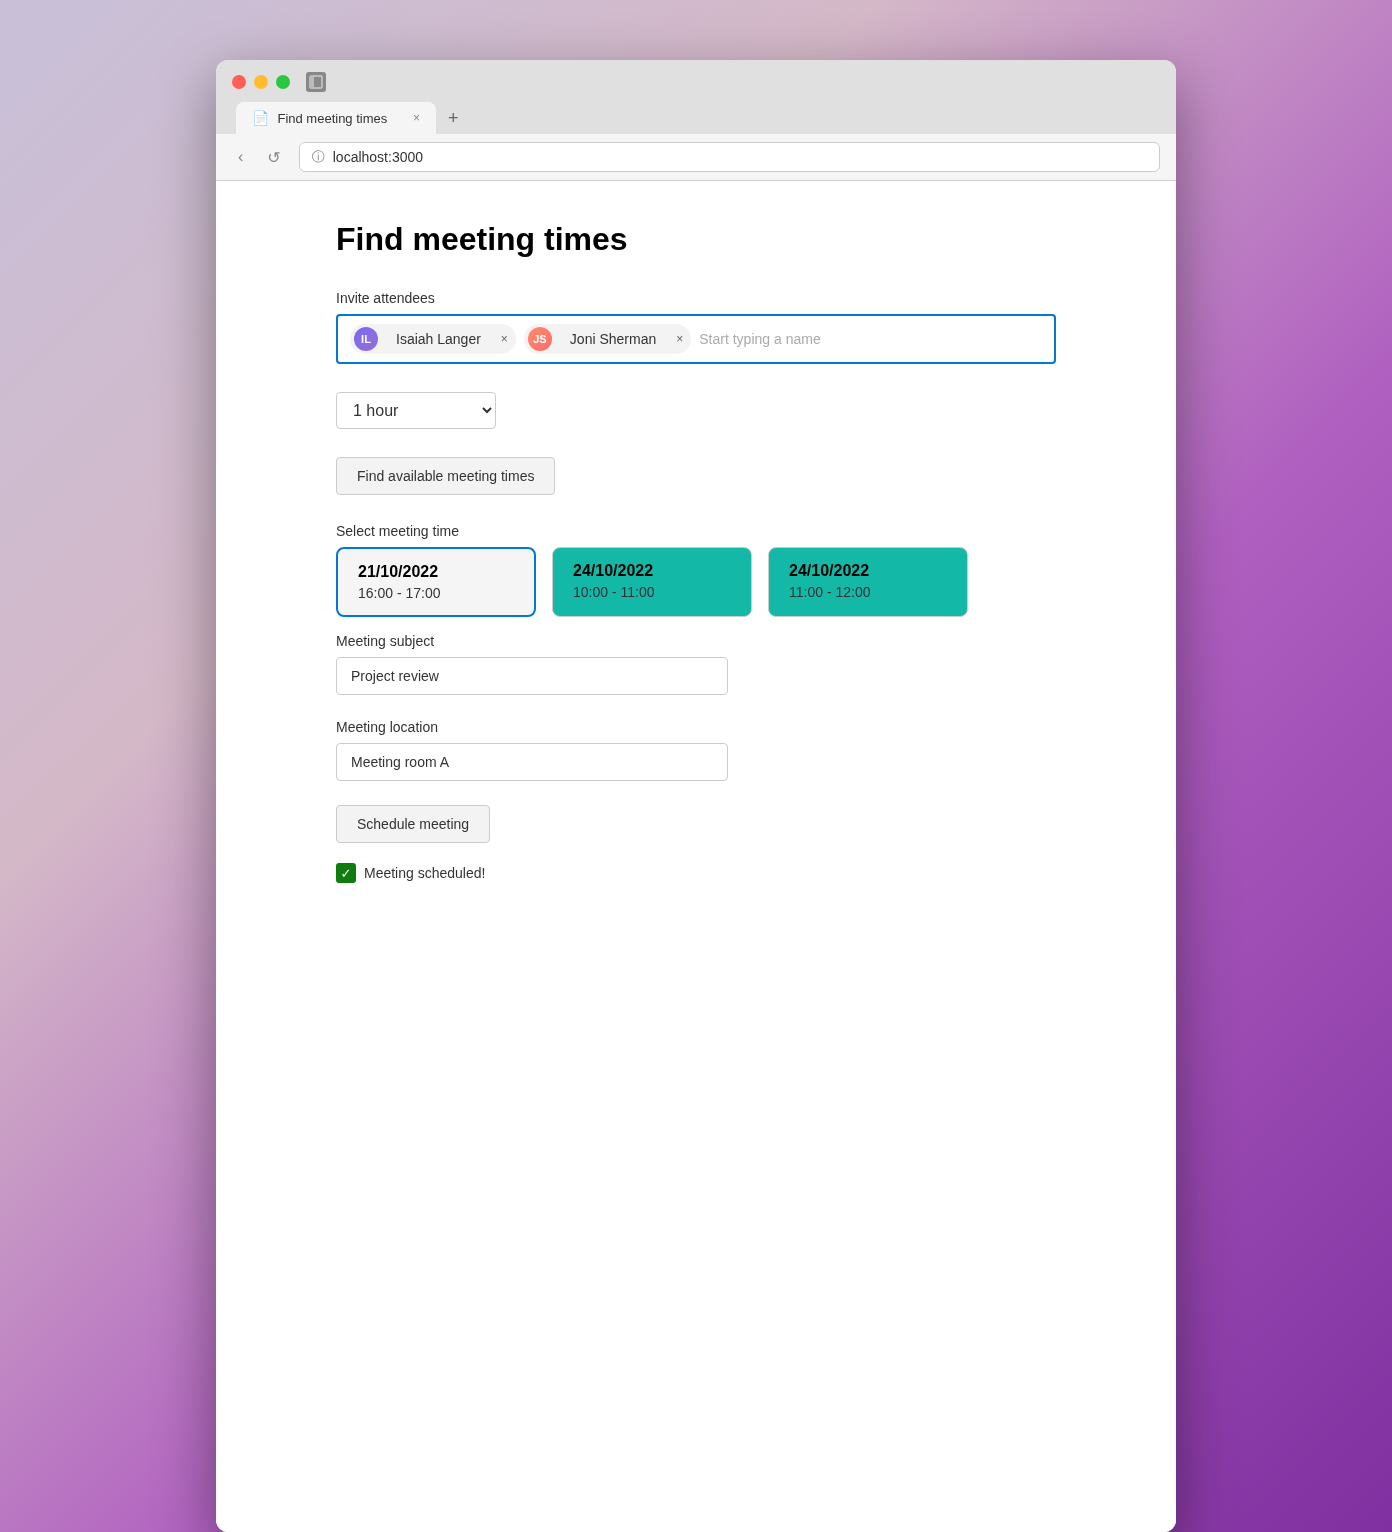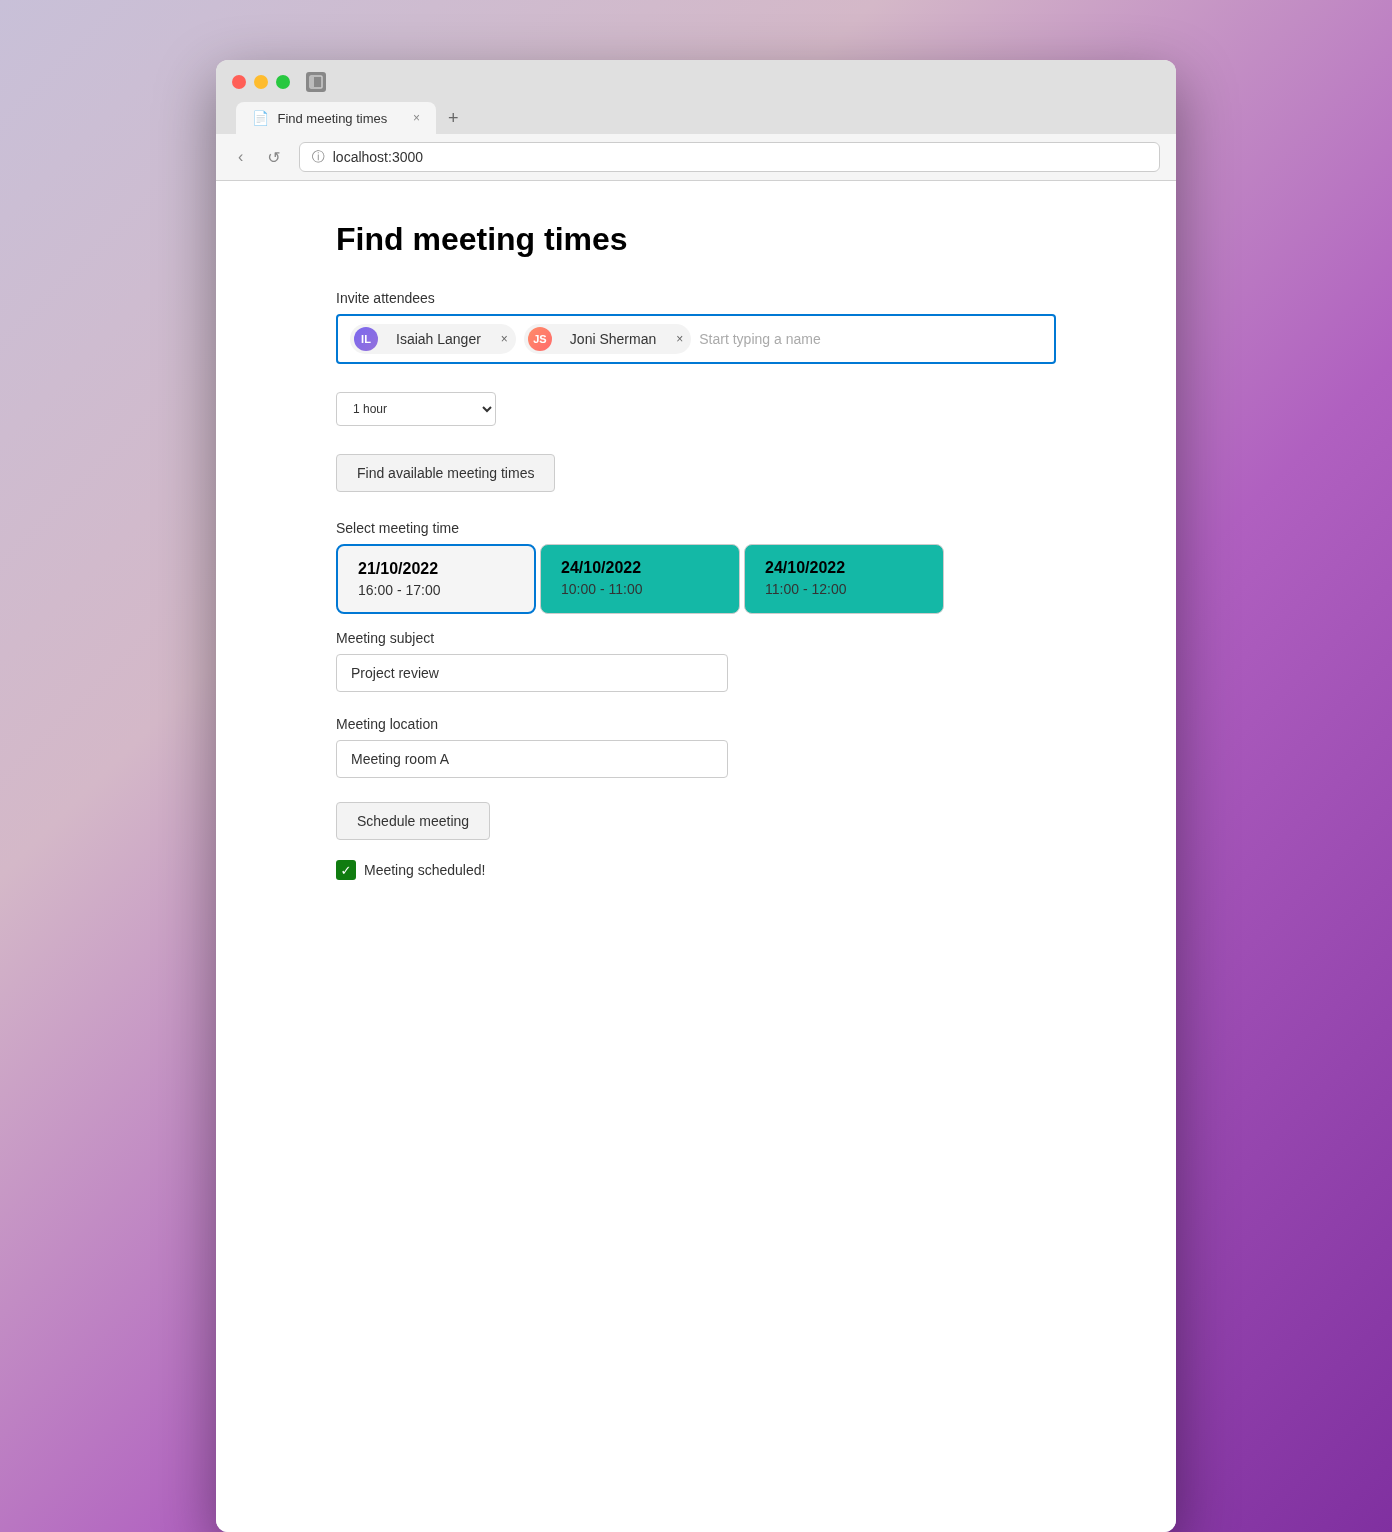--- a/index.html
+++ b/index.html
@@ -223,21 +223,21 @@
 
     
     .duration-section {
       margin-bottom: 28px;
     }
 
     .duration-select {
       border: 1px solid #ccc;
       border-radius: 4px;
       padding: 8px 32px 8px 12px;
-      font-size: 12px;
+      font-size: 16px;
       color: #333;
       background: #fff;
       appearance: auto;
       min-width: 160px;
       cursor: pointer;
     }
 
     
     .find-btn {
       background: #f3f3f3;
@@ -251,21 +251,21 @@
       text-align: right;
     }
 
     
     .meeting-times-section {
       margin-bottom: 16px;
     }
 
     .time-slots {
       display: flex;
-      gap: 4px;
+      gap: 16px;
       flex-wrap: wrap;
     }
 
     .time-slot {
       border: 1px solid #ccc;
       border-radius: 8px;
       padding: 14px 20px;
       min-width: 200px;
       cursor: pointer;
       background: #14b8a6;

